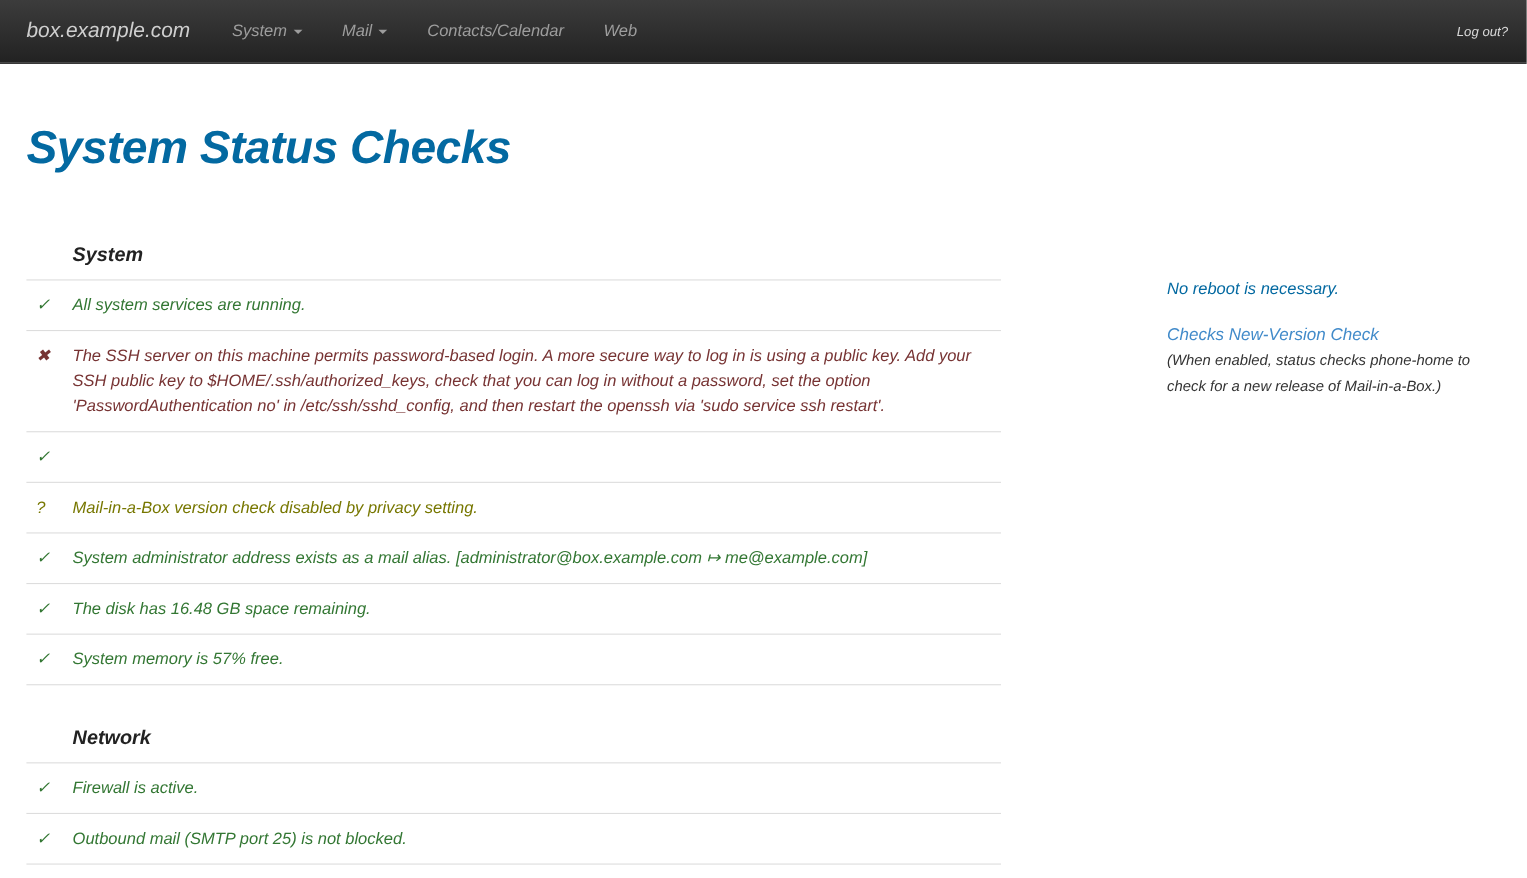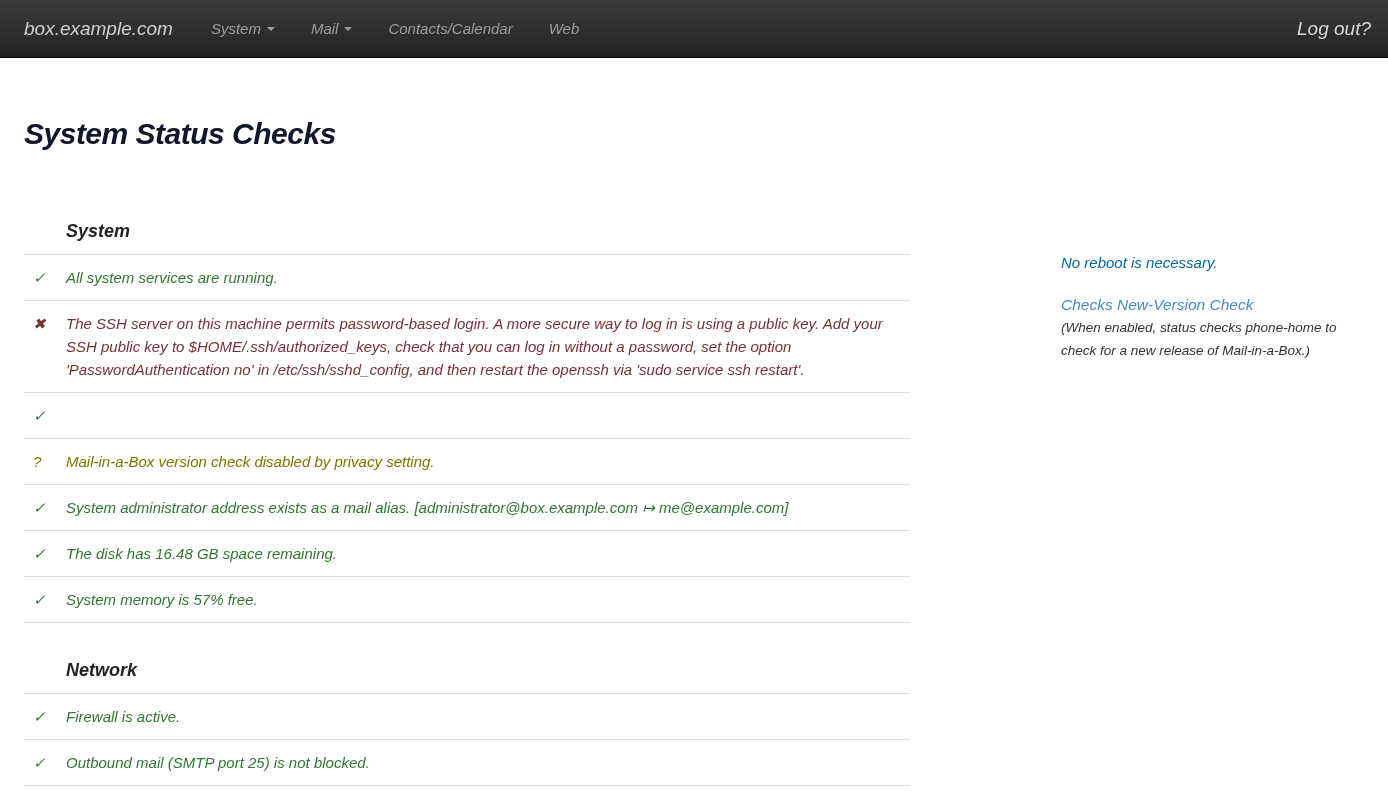--- a/index.html
+++ b/index.html
@@ -38,28 +38,28 @@
     display: inline-block;
     width: 0; height: 0;
     margin-left: 6px;
     border-left: 4px solid transparent;
     border-right: 4px solid transparent;
     border-top: 4px solid #9d9d9d;
   }
   .logout-link {
     margin-left: auto;
     color: #d8d8d8;
-    font-size: 19px;
+    font-size: 12px;
     text-decoration: none;
     cursor: pointer;
   }
 
   
   .content { position: relative; padding: 57px 0 0 24px; }
-  h1.page-title { font-size: 30px; font-weight: bold; color: #0f172a; line-height: 37px; letter-spacing: -0.5px; }
+  h1.page-title { font-size: 42px; font-weight: bold; color: #0369a1; line-height: 37px; letter-spacing: -0.5px; }
 
   
   .checks { width: 886px; margin-top: 32px; }
   .heading-row {
     padding: 36px 0 12px 0;
     border-bottom: 1px solid #ddd;
   }
   .heading-row h3 { font-size: 18px; font-weight: bold; color: #222; line-height: 22px; padding-left: 42px; }
   .check-row {
     display: flex;

